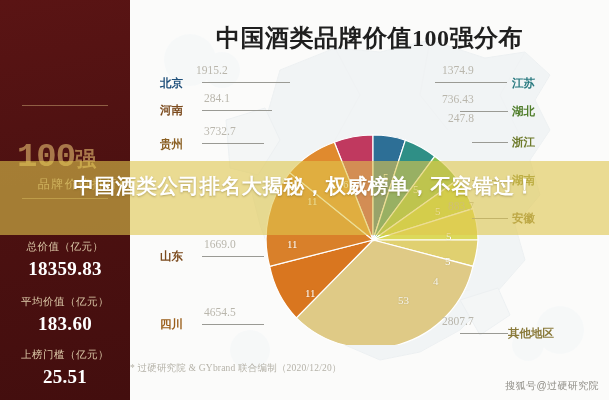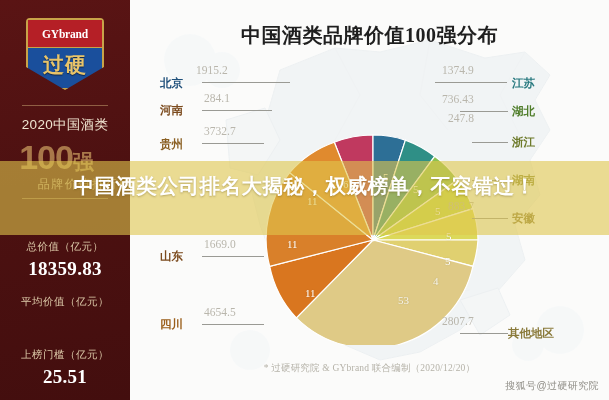--- a/index.html
+++ b/index.html
@@ -83,21 +83,21 @@
     font-size: 13.5px;
     letter-spacing: .3px;
   }
   .sb-big {
     position: absolute;
     left: 0; top: 140px; width: 112px;
     text-align: center;
     color: rgba(224,184,110,.62);
     font-size: 34px;
     font-weight: bold;
-    font-family: Liberation Sans, sans-serif;
+    font-family: Liberation Mono, monospace;
     letter-spacing: -1px;
     line-height: 1;
   }
   .sb-big .qiang { font-size: 21px; }
   .sb-sub {
     position: absolute;
     left: 0; top: 176px; width: 130px;
     text-align: center;
     color: rgba(230,205,160,.70);
     font-size: 12px;
@@ -136,21 +136,21 @@
     left: 0; top: 0; width: 479px; height: 400px;
     opacity: .5;
   }
   .chart-title {
     position: absolute;
     left: 0; top: 22px; width: 479px;
     text-align: center;
     color: #1f1f1f;
     font-family: "Liberation Serif", serif;
     font-weight: bold;
-    font-size: 20px;
+    font-size: 24px;
     letter-spacing: .5px;
   }
 
   .pie-wrap { position: absolute; left: 135px; top: 95px; width: 215px; height: 250px; }
 
   .seg-num {
     position: absolute;
     color: #ffffff;
     font-size: 11px;
     font-family: "Liberation Serif", serif;
@@ -171,21 +171,21 @@
     position: absolute;
     font-family: "Liberation Serif", serif;
     font-weight: bold;
     font-size: 11.5px;
     white-space: nowrap;
   }
 
   .footnote {
     position: absolute;
     left: 0; top: 362px; width: 479px;
-    text-align: center;
+    text-align: left;
     color: #b5b2a8;
     font-family: "Liberation Serif", serif;
     font-size: 9.5px;
     letter-spacing: .2px;
   }
   .watermark {
     position: absolute;
     right: 10px; bottom: 7px;
     color: #8f8d86;
     font-size: 10px;
@@ -215,49 +215,39 @@
     padding: 0 14px;
   }
 </style>
 </head>
 <body>
 
 <div id="stage">
 
   <div class="sidebar">
 
-    <div class="logo-wrap">
-      <div class="shield">
-        <div class="shield-top">
-          <span>GYbrand</span>
-        </div>
-        <div class="shield-mid">
-          <span>过硬</span>
-        </div>
-      </div>
-    </div>
 
     <div class="sb-rule r1"></div>
 
-    <div class="sb-year">2020中国酒类</div>
 
     <div class="sb-big">
       <span>100</span><span class="qiang">强</span>
     </div>
 
     <div class="sb-sub">品牌价值排行榜</div>
 
     <div class="sb-rule r2"></div>
 
     <div class="stat s1">
       <div class="lbl">总价值（亿元）</div>
       <div class="val">18359.83</div>
     </div>
     <div class="stat s2">
       <div class="lbl">平均价值（亿元）</div>
+      <div class="val">183.60</div>
     </div>
     <div class="stat s3">
       <div class="lbl">上榜门槛（亿元）</div>
       <div class="val">25.51</div>
     </div>
   </div>
 
   <div class="panel">
 
     <svg class="map-bg" viewBox="0 0 479 400">

